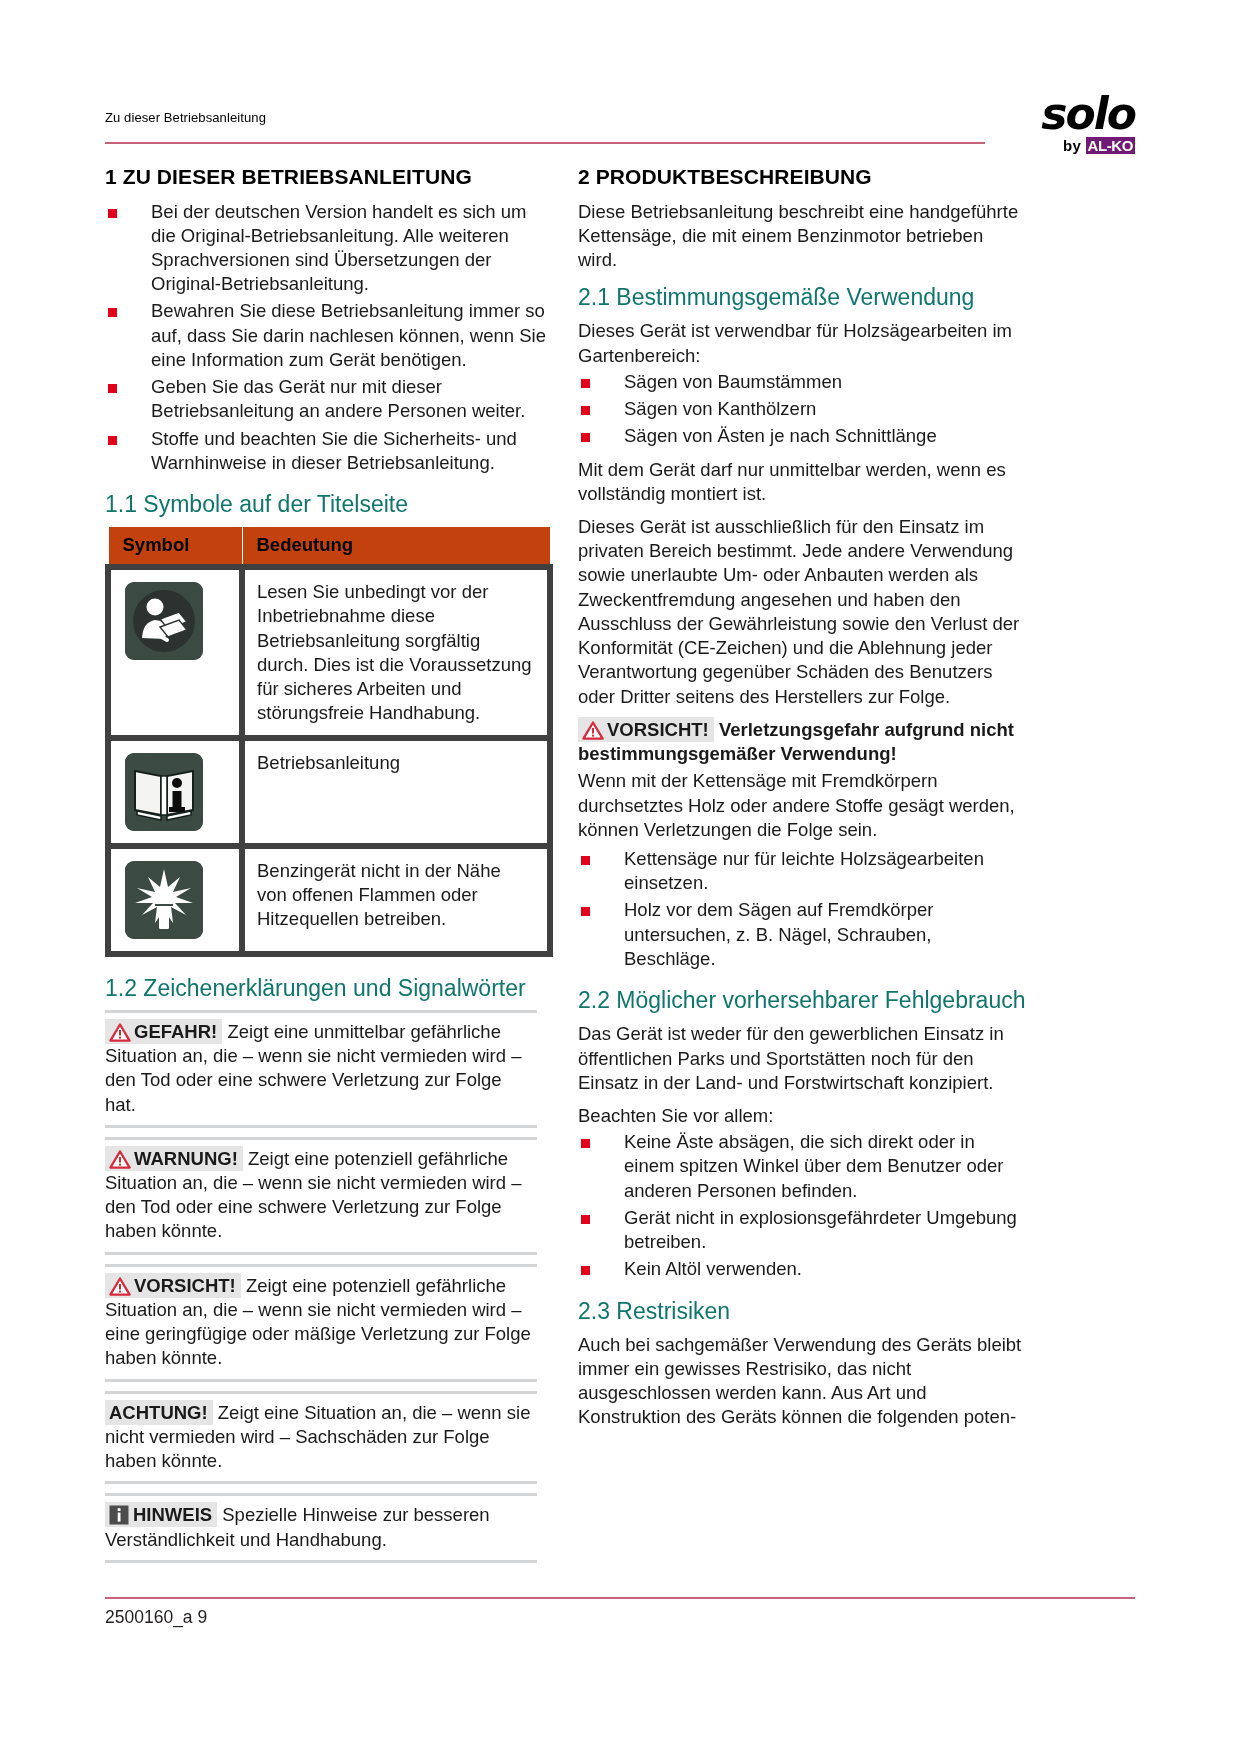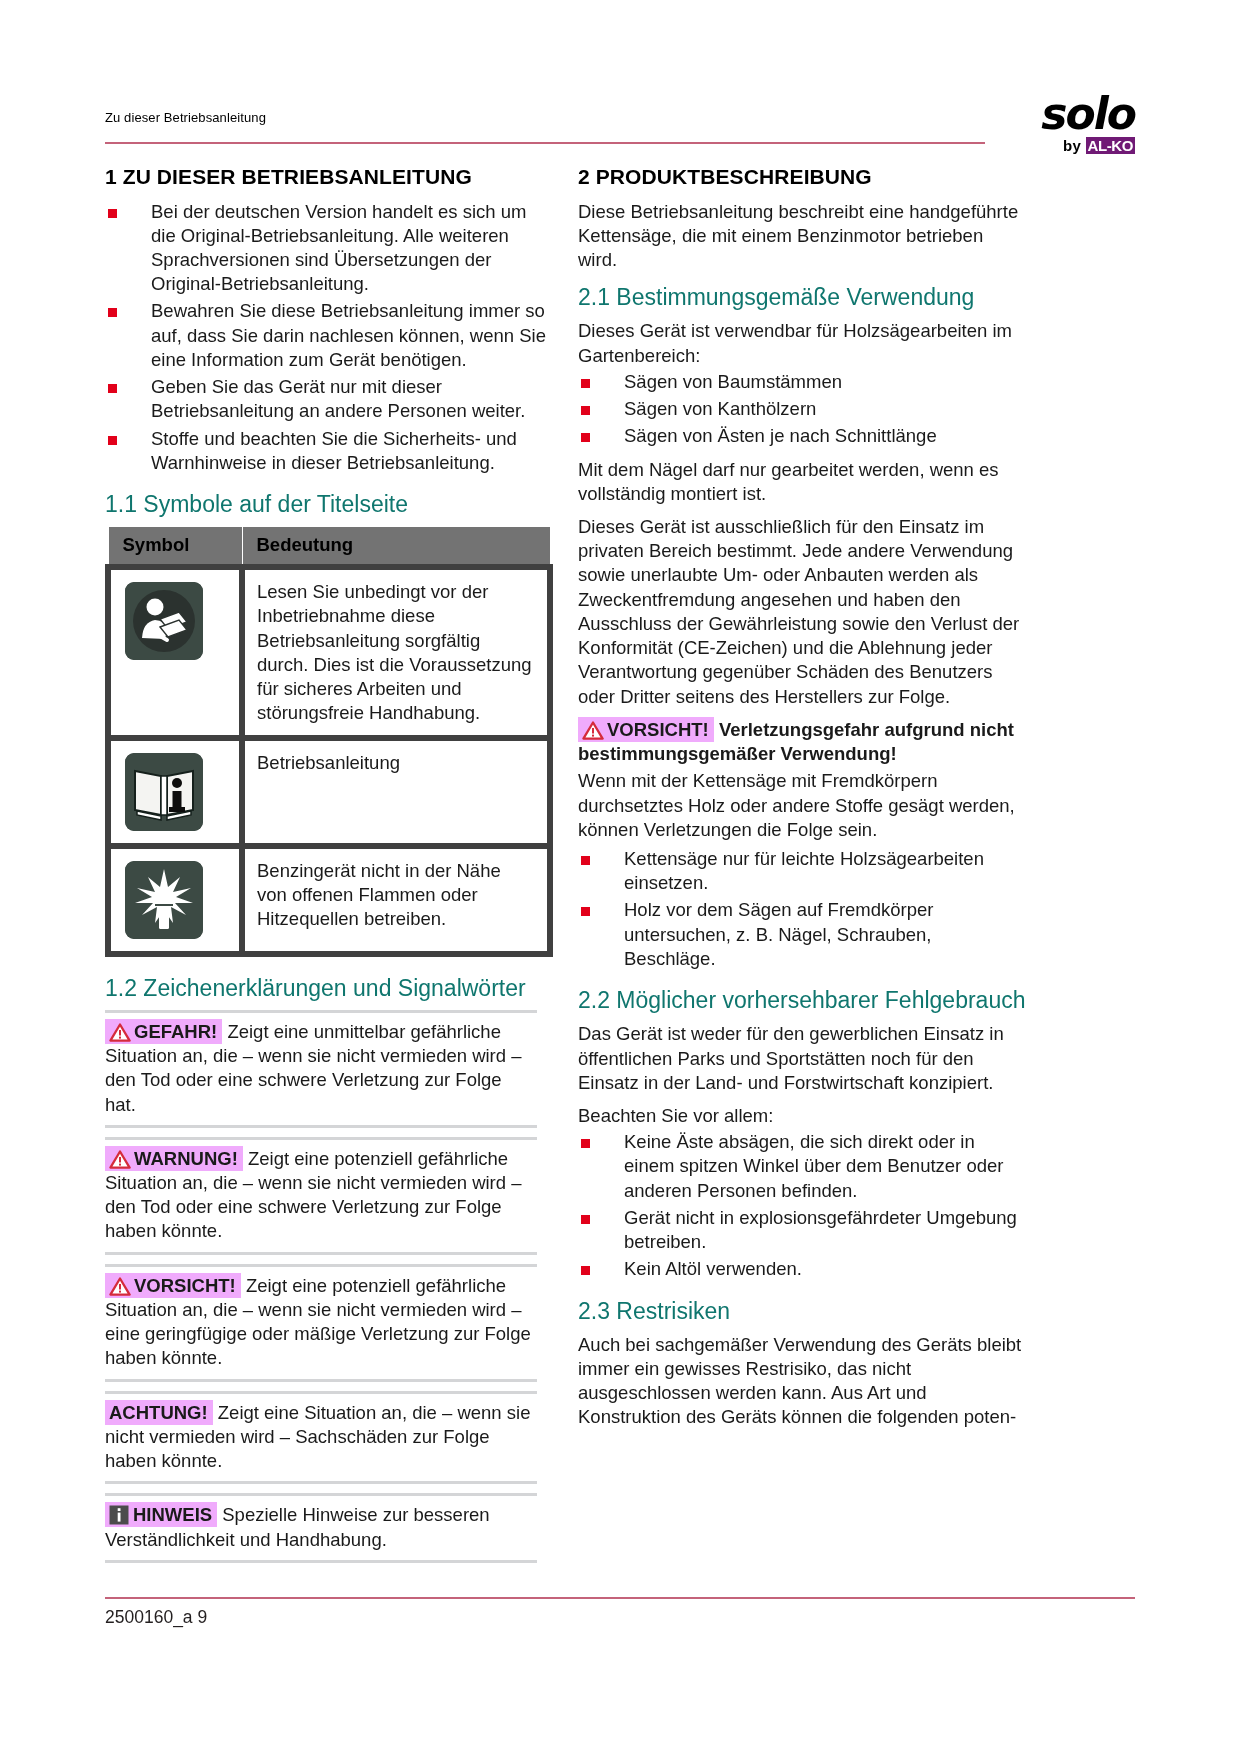--- a/index.html
+++ b/index.html
@@ -129,21 +129,21 @@
   }
 
   
   table.symtab {
     border-collapse: collapse;
     width: 448px;
     margin: 6px 0 16px 0;
     font-size: 18.5px;
   }
   table.symtab th {
-    background: #737373;
+    background: #c2410c;
     text-align: left;
     font-weight: bold;
     font-size: 18.5px;
     padding: 6px 10px 7px 14px;
     border: 1px solid #ffffff;
     color: #000;
   }
   table.symtab td {
     border: 6px solid #404040;
     padding: 10px 12px;
@@ -165,21 +165,21 @@
   }
 
   
   .swblock {
     border-top: 3px solid #d4d5d7;
     border-bottom: 3px solid #d4d5d7;
     padding: 7px 0 8px 0;
     margin: 0 16px 9px 0;
   }
   .swhead {
-    background: #f0abfc;
+    background: #e5e5e5;
     display: inline;
     padding: 2px 5px 2px 4px;
     font-weight: bold;
     box-decoration-break: clone;
     -webkit-box-decoration-break: clone;
   }
   .swhead .tri { vertical-align: -4px; margin-right: 3px; }
   .swhead .ibox { vertical-align: -4px; margin-right: 4px; }
   .swbody { font-weight: normal; }
   .swbold { font-weight: bold; }
@@ -328,21 +328,21 @@
 
     <h2 class="sub" style="margin-top:10px;">2.1 Bestimmungsgemäße Verwendung</h2>
     <p class="body tight">Dieses Gerät ist verwendbar für Holzsägearbeiten im Gartenbereich:</p>
 
     <ul class="bl">
       <li><span class="sq"></span><span>Sägen von Baumstämmen</span></li>
       <li><span class="sq"></span><span>Sägen von Kanthölzern</span></li>
       <li><span class="sq"></span><span>Sägen von Ästen je nach Schnittlänge</span></li>
     </ul>
 
-    <p class="body">Mit dem Nägel darf nur gearbeitet werden, wenn es vollständig montiert ist.</p>
+    <p class="body">Mit dem Gerät darf nur unmittelbar werden, wenn es vollständig montiert ist.</p>
     <p class="body">Dieses Gerät ist ausschließlich für den Einsatz im privaten Bereich bestimmt. Jede andere Verwendung sowie unerlaubte Um- oder Anbauten werden als Zweckentfremdung angesehen und haben den Ausschluss der Gewährleistung sowie den Verlust der Konformität (CE-Zeichen) und die Ablehnung jeder Verantwortung gegenüber Schäden des Benutzers oder Dritter seitens des Herstellers zur Folge.</p>
 
     <div style="margin-bottom:9px;">
       <div style="margin-bottom:3px;">
         <span class="swhead"><svg class="tri" width="22" height="19" viewBox="0 0 22 19">
               <path d="M11 1.5 L20.6 17.6 L1.4 17.6 Z" fill="#ffffff" stroke="#d52b3c" stroke-width="2.3" stroke-linejoin="round"></path>
               <rect x="10" y="7" width="2" height="5.5" fill="#d52b3c"></rect>
               <rect x="10" y="13.6" width="2" height="2" fill="#d52b3c"></rect>
             </svg><span>VORSICHT!</span></span><span class="swbold"> <span>Verletzungsgefahr aufgrund nicht bestimmungsgemäßer Verwendung!</span></span>
       </div>

